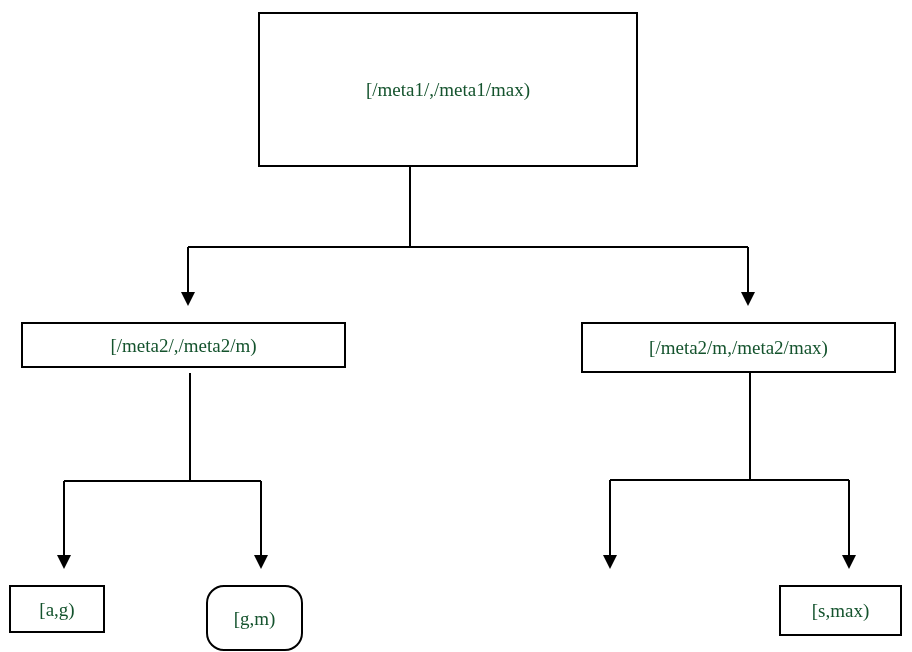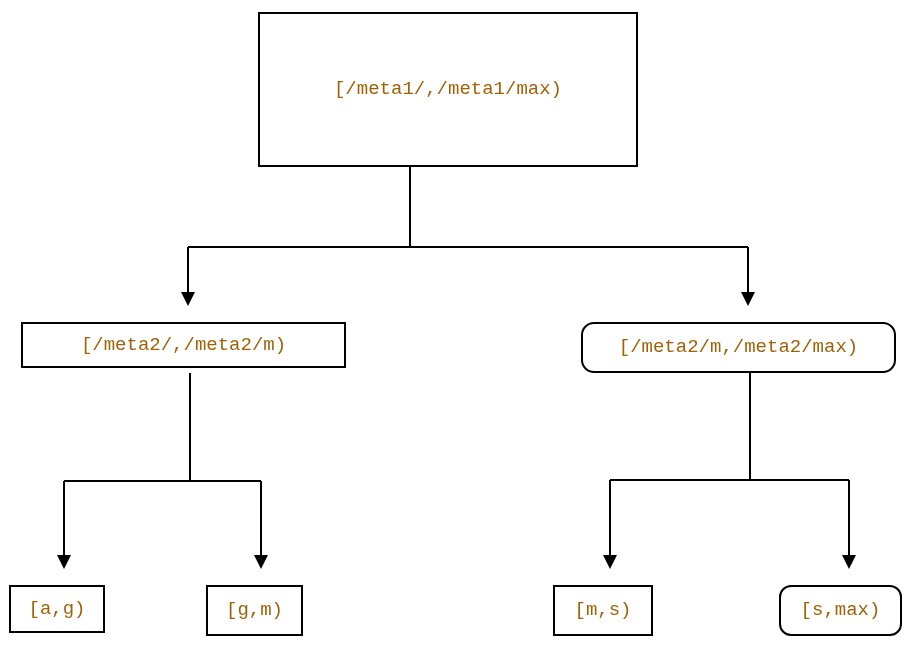--- a/index.html
+++ b/index.html
@@ -30,24 +30,24 @@
     position: absolute;
     box-sizing: border-box;
     border: 2px solid #000000;
     background: #ffffff;
     display: flex;
     align-items: center;
     justify-content: center;
     white-space: pre;
   }
   .node-label {
-    font-family: Liberation Mono, monospace;
+    font-family: Liberation Serif, serif;
     font-size: 19px;
     line-height: 1;
-    color: #a16207;
+    color: #14532d;
     letter-spacing: 0px;
     white-space: pre;
   }
   
   #node-root {
     left: 258px;
     top: 12px;
     width: 380px;
     height: 155px;
   }
@@ -56,47 +56,46 @@
     left: 21px;
     top: 322px;
     width: 325px;
     height: 46px;
   }
   #node-meta2-upper {
     left: 581px;
     top: 322px;
     width: 315px;
     height: 51px;
-    border-radius: 13px;
   }
   
   #node-leaf-ag {
     left: 9px;
     top: 585px;
     width: 96px;
     height: 48px;
   }
   #node-leaf-gm {
     left: 206px;
     top: 585px;
     width: 97px;
-    height: 51px;
+    height: 66px;
+    border-radius: 18px;
   }
   #node-leaf-ms {
     left: 553px;
     top: 585px;
     width: 100px;
     height: 51px;
   }
   #node-leaf-smax {
     left: 779px;
     top: 585px;
     width: 123px;
     height: 51px;
-    border-radius: 12px;
   }
 </style>
 </head>
 <body>
 
 <div id="diagram-canvas">
 
   <svg id="edge-layer" viewBox="0 0 912 652" width="912" height="652" xmlns="http://www.w3.org/2000/svg">
     <g stroke="#000000" stroke-width="2.4" fill="none" shape-rendering="crispEdges">
 
@@ -139,21 +138,18 @@
   </div>
 
   <div class="node-box" id="node-leaf-ag">
     <span class="node-label">[a,g)</span>
   </div>
 
   <div class="node-box" id="node-leaf-gm">
     <span class="node-label">[g,m)</span>
   </div>
 
-  <div class="node-box" id="node-leaf-ms">
-    <span class="node-label">[m,s)</span>
-  </div>
 
   <div class="node-box" id="node-leaf-smax">
     <span class="node-label">[s,max)</span>
   </div>
 
 </div>
 
 </body></html>

